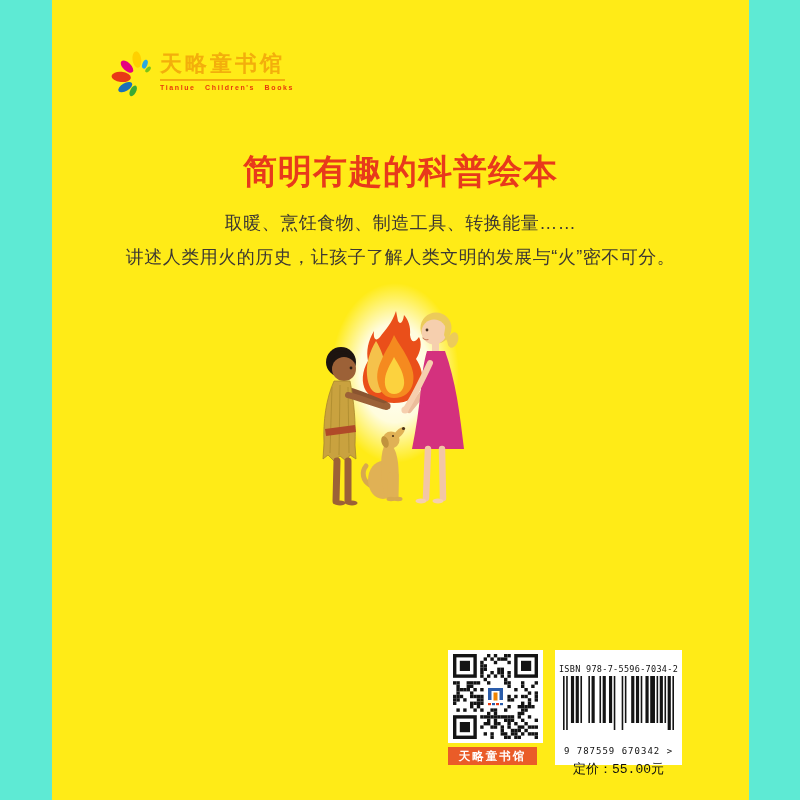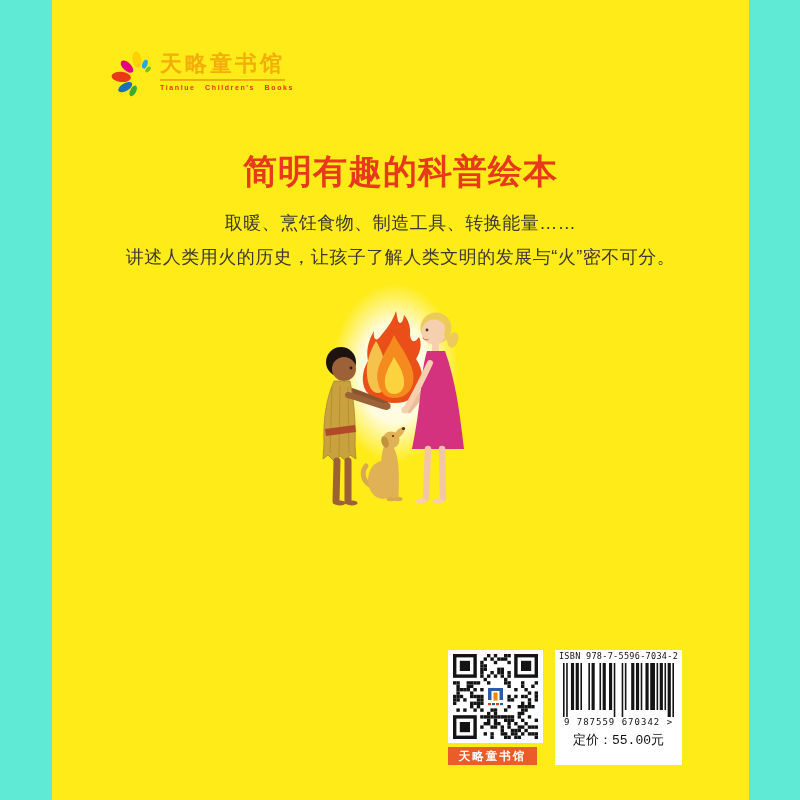--- a/index.html
+++ b/index.html
@@ -29,25 +29,25 @@
   
   .qr-wrap{position:absolute;left:396px;top:650px;width:95px;}
   .qr-box{width:95px;height:93px;background:#ffffff;display:flex;align-items:center;justify-content:center;}
   .qr-box svg{width:85px;height:85px;}
   .qr-label{margin-top:4px;width:89px;height:18px;background:#ea5c28;color:#ffffff;
     font-size:11.5px;font-weight:bold;letter-spacing:2px;line-height:18px;text-align:center;}
 
   
   .bc-box{position:absolute;left:503px;top:650px;width:127px;height:115px;background:#ffffff;
     text-align:center;color:#101010;}
-  .bc-isbn{margin-top:1px;font-family:"DejaVu Sans Mono",monospace;font-size:8.5px;
+  .bc-isbn{margin-top:14px;font-family:"DejaVu Sans Mono",monospace;font-size:8.5px;
     letter-spacing:0.3px;white-space:nowrap;}
   .bc-box svg{display:block;margin:2px auto 0 auto;width:111px;height:54px;}
   .bc-digits{font-family:"DejaVu Sans Mono",monospace;font-size:9px;letter-spacing:1px;
-    margin-top:0;white-space:nowrap;}
+    margin-top:16px;white-space:nowrap;}
   .bc-price{font-family:Liberation Mono, monospace;font-size:13px;margin-top:4px;}
 </style>
 </head>
 <body>
 
 <div class="stage">
   <div class="cover">
 
     <div class="logo">
       <svg class="burst" viewBox="0 0 62 72">

